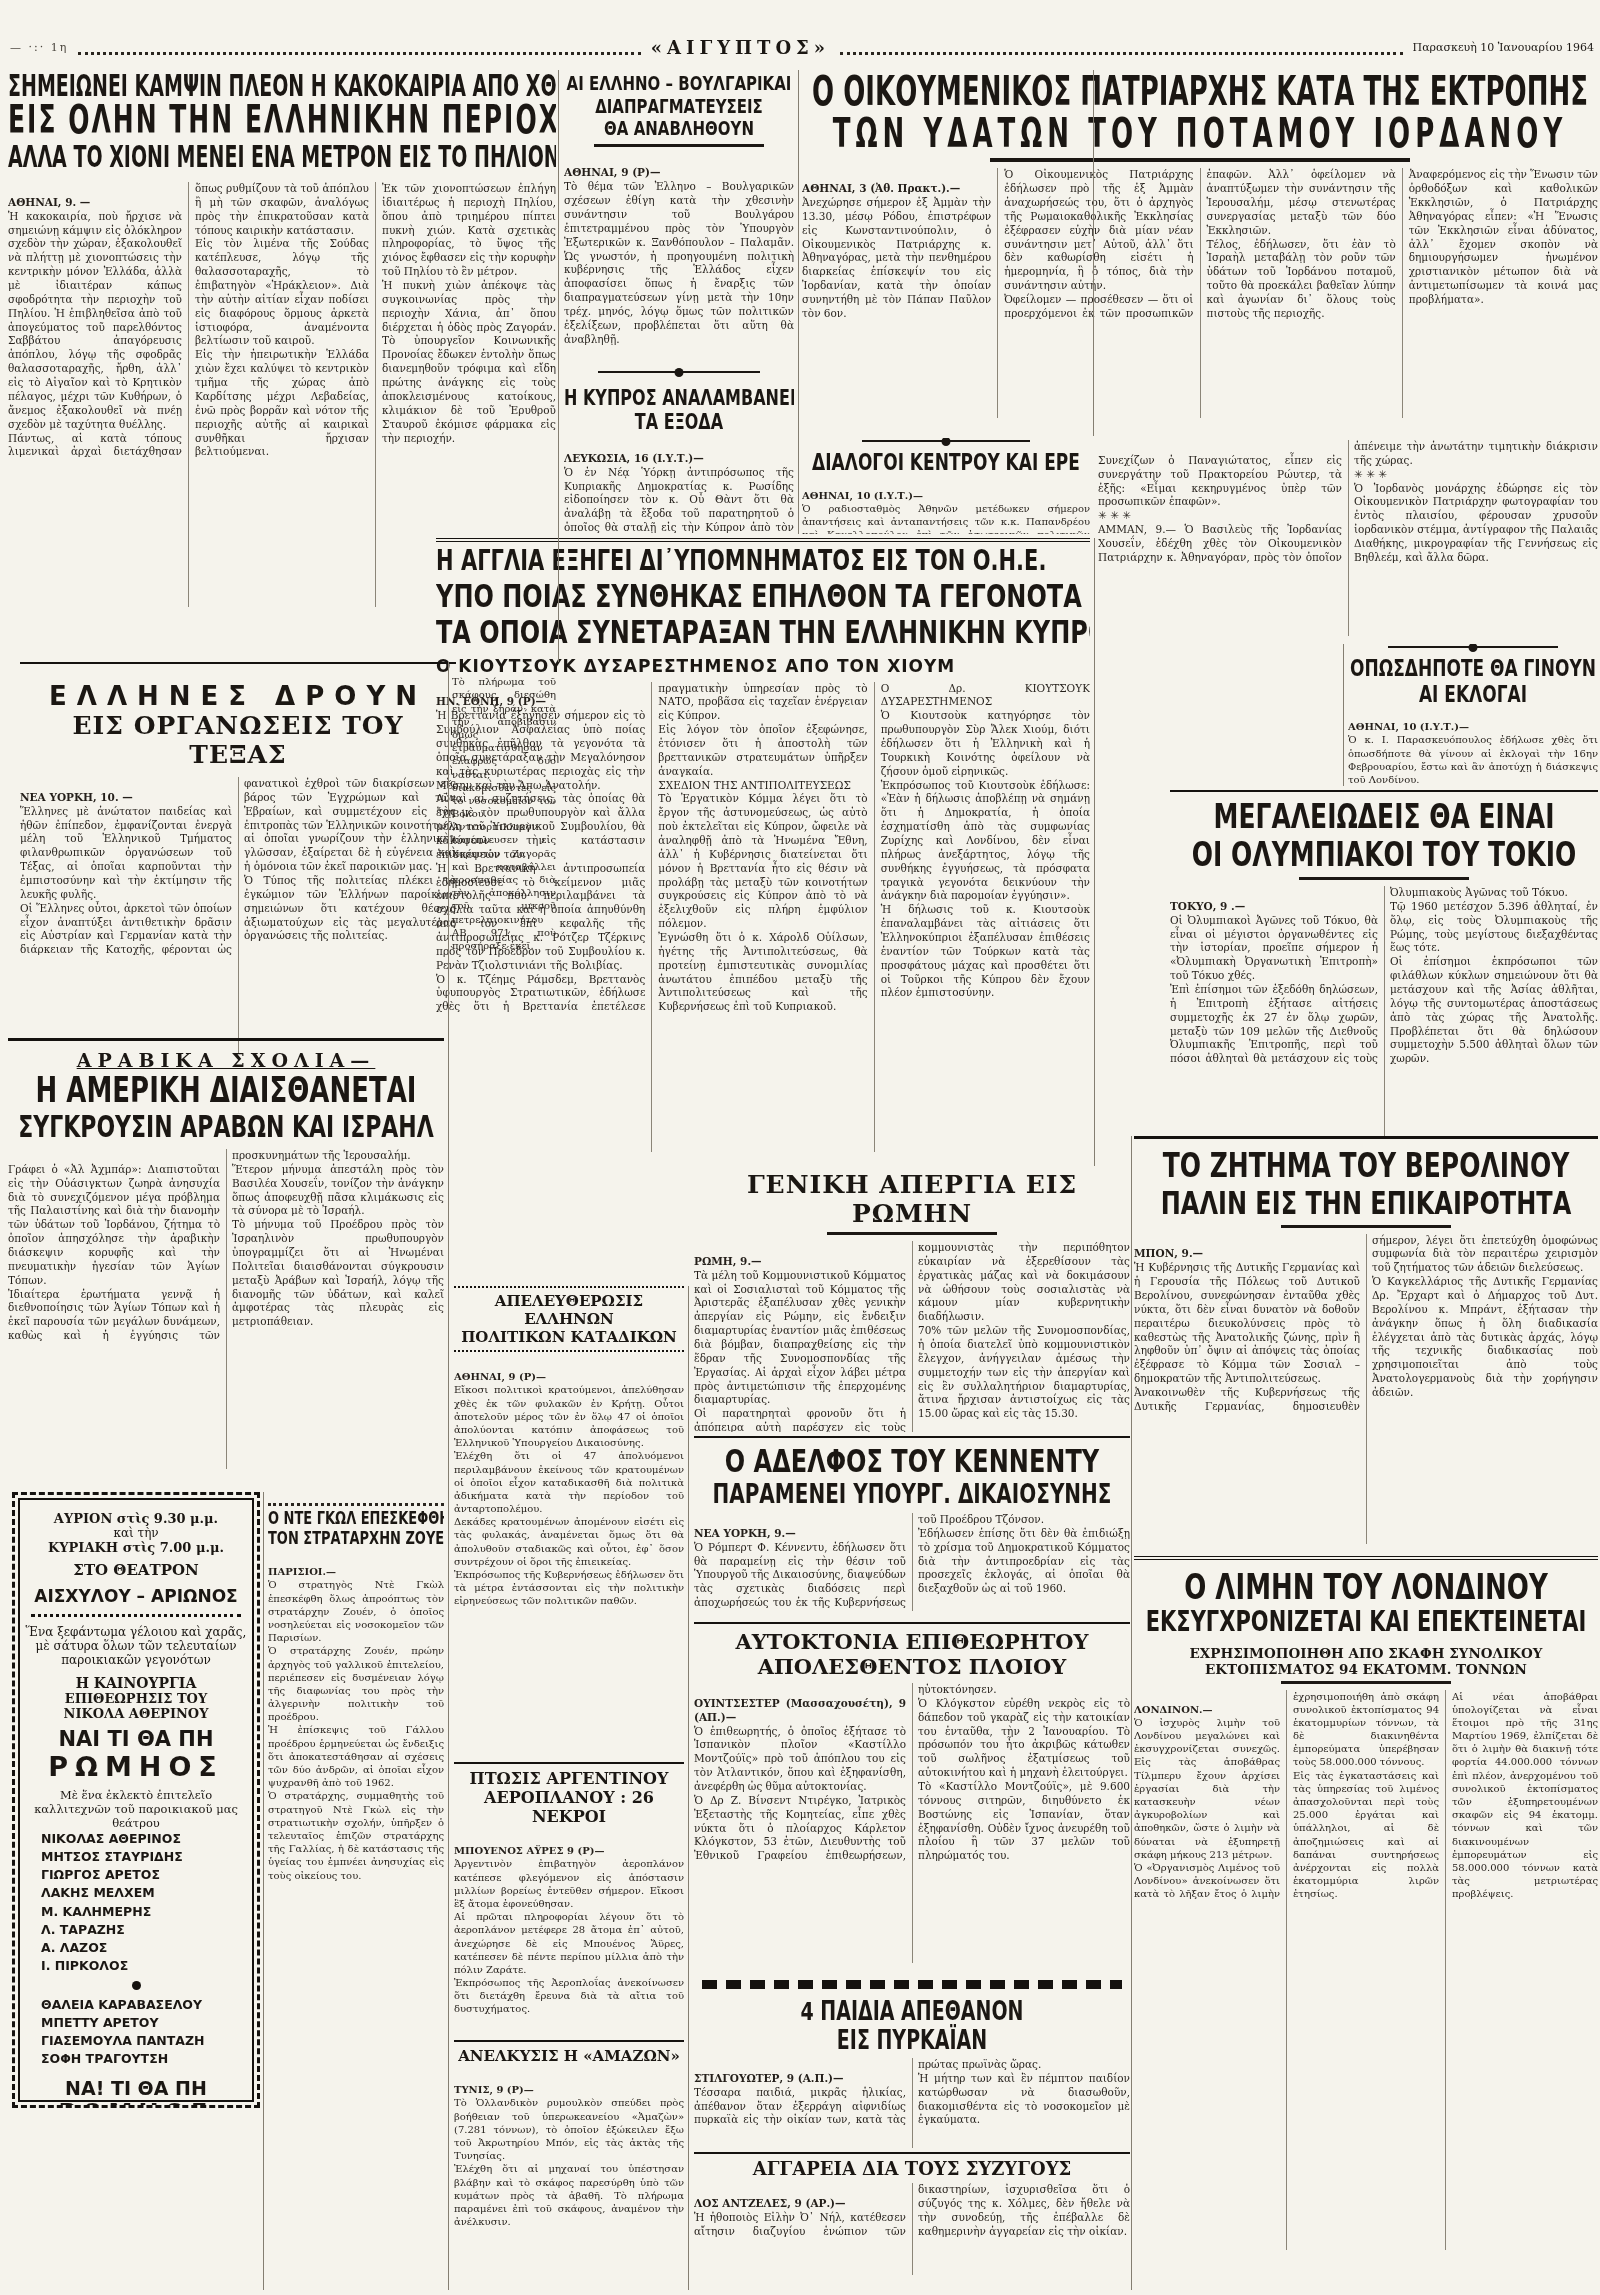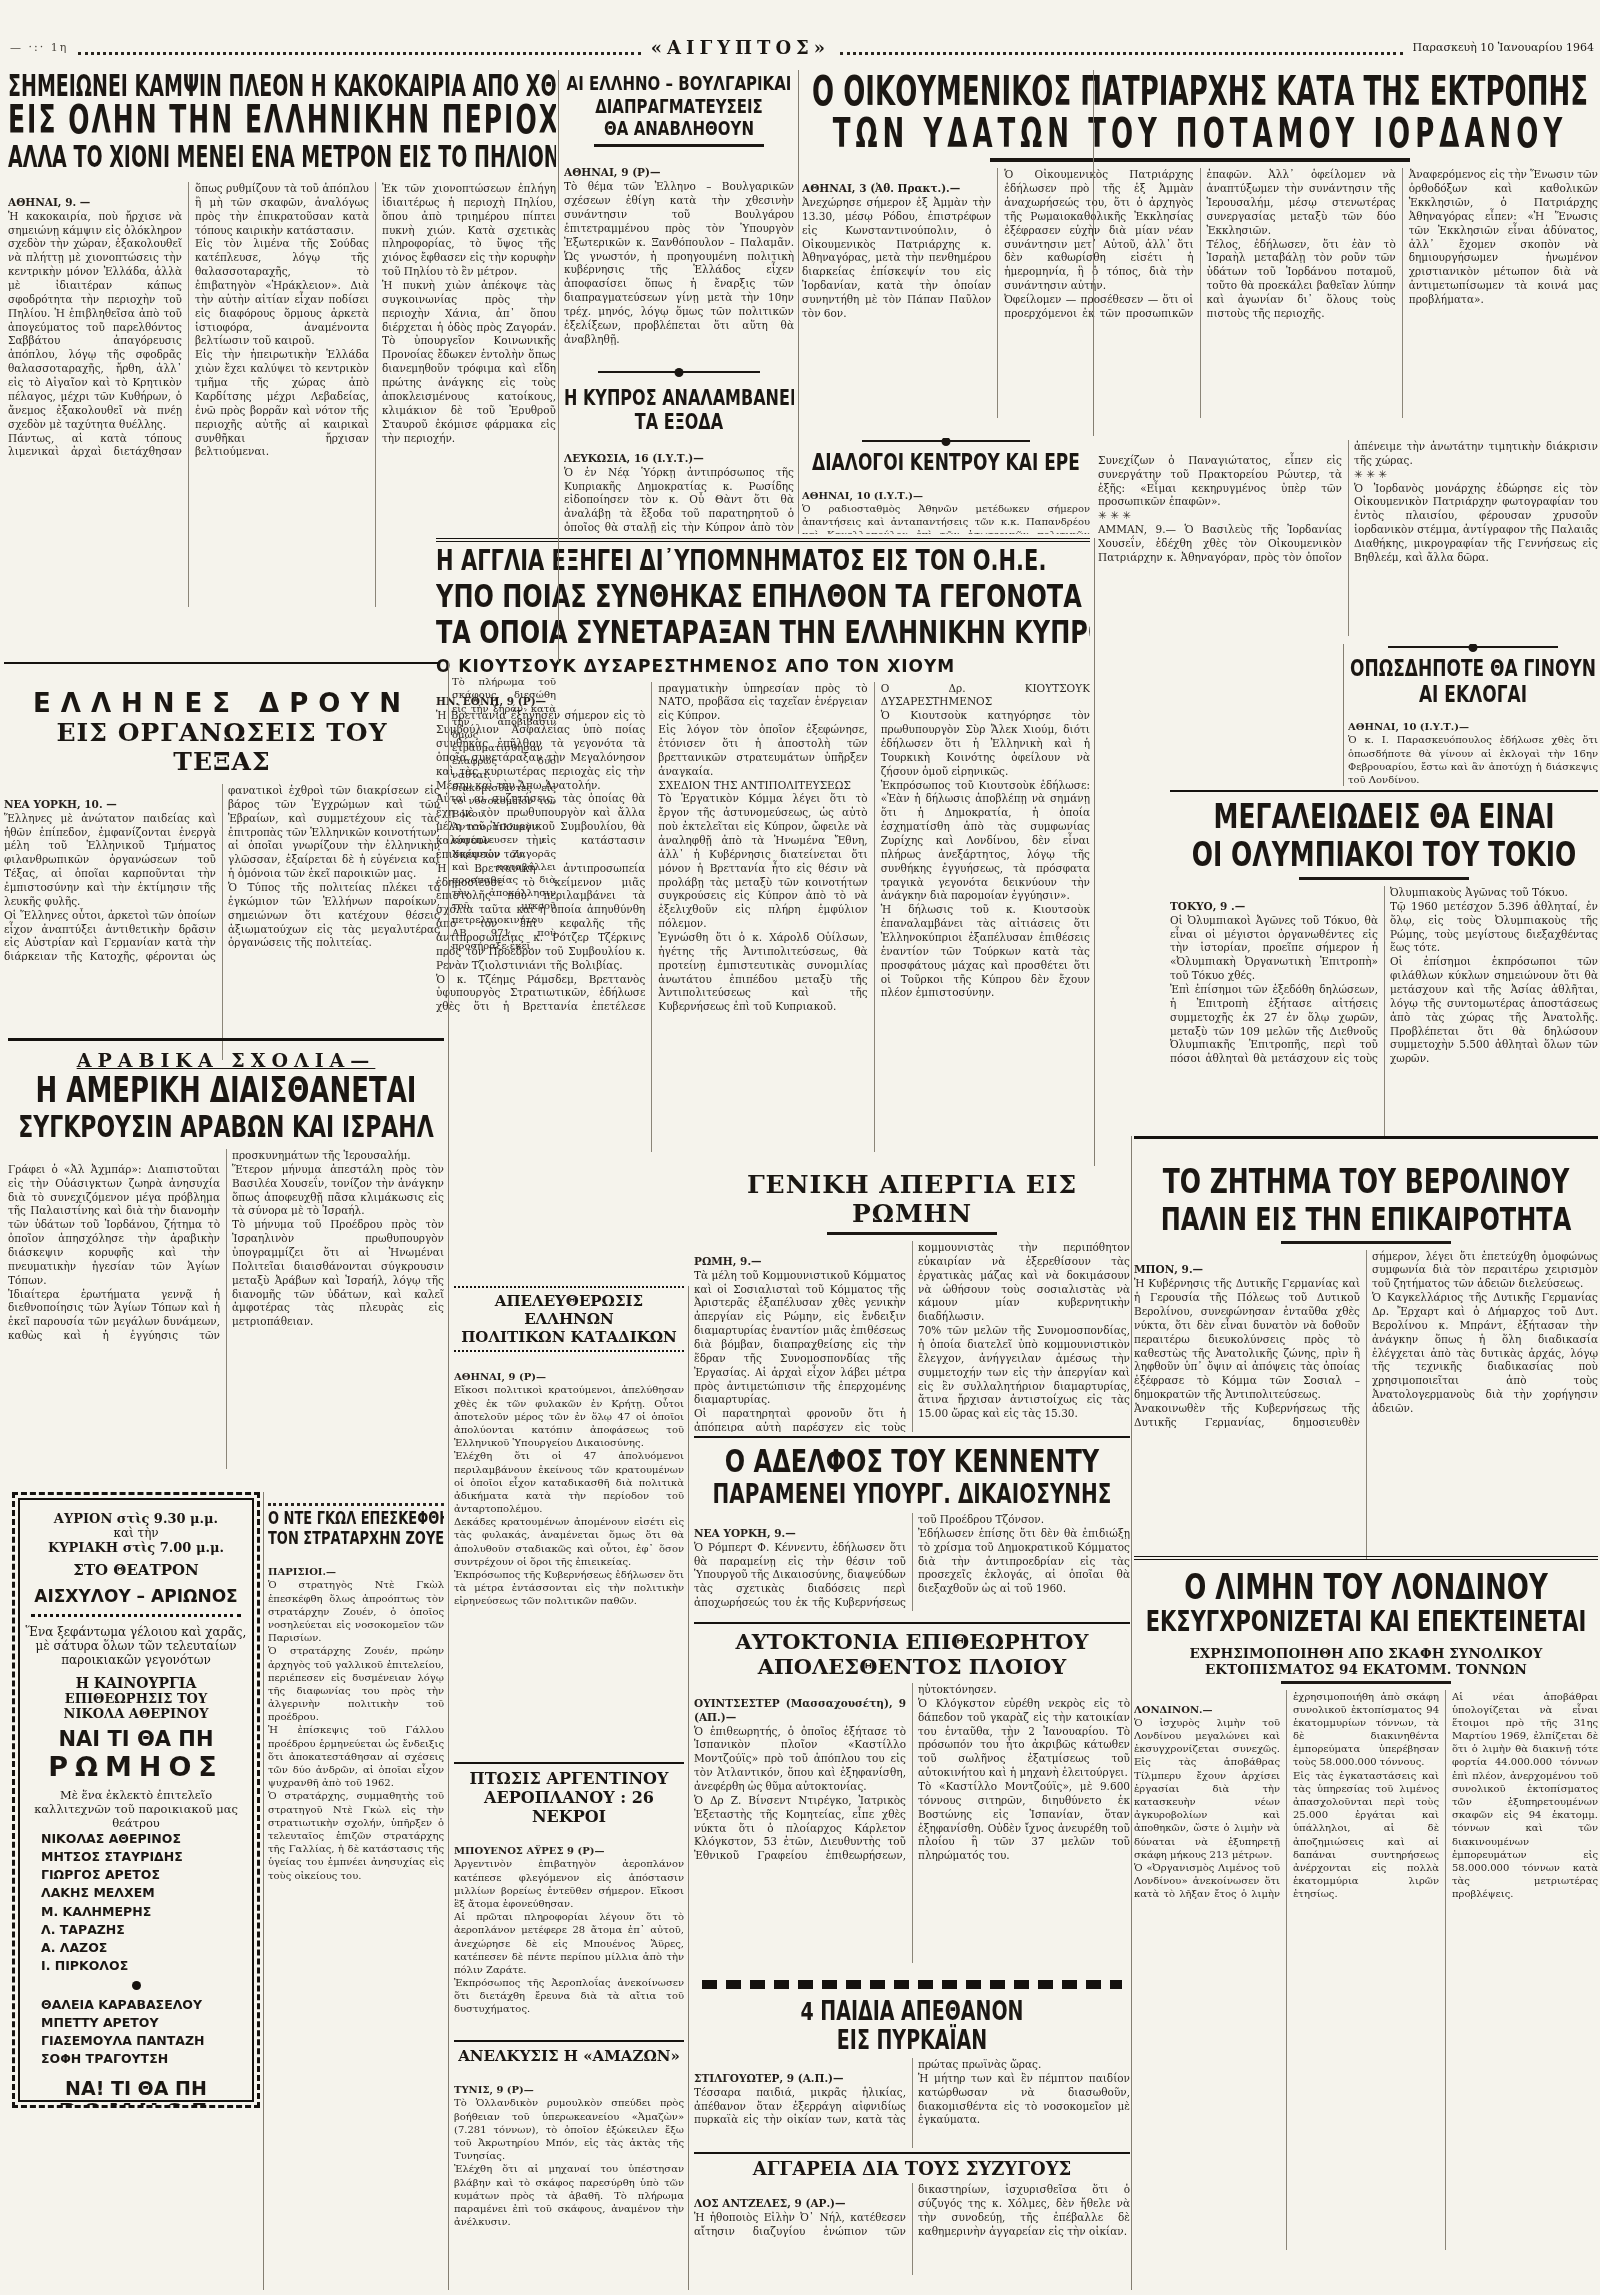--- a/index.html
+++ b/index.html
@@ -182,21 +182,21 @@
   <div class="shortrule"></div>
   <div class="bodytext cols2" style="height:250px">
     <strong class="dl">ΤΟΚΥΟ, 9 .—</strong>
     <span>Οἱ Ὀλυμπιακοὶ Ἀγῶνες τοῦ Τόκυο, θὰ εἶναι οἱ μέγιστοι ὀργανωθέντες εἰς τὴν ἱστορίαν, προεῖπε σήμερον ἡ «Ὀλυμπιακὴ Ὀργανωτικὴ Ἐπιτροπὴ» τοῦ Τόκυο χθές.
 Ἐπὶ ἐπίσημοι τῶν ἐξεδόθη δηλώσεων, ἡ Ἐπιτροπὴ ἐξήτασε αἰτήσεις συμμετοχῆς ἐκ 27 ἐν ὅλῳ χωρῶν, μεταξὺ τῶν 109 μελῶν τῆς Διεθνοῦς Ὀλυμπιακῆς Ἐπιτροπῆς, περὶ τοῦ πόσοι ἀθληταὶ θὰ μετάσχουν εἰς τοὺς Ὀλυμπιακοὺς Ἀγῶνας τοῦ Τόκυο.
 Τῷ 1960 μετέσχον 5.396 ἀθληταί, ἐν ὅλῳ, εἰς τοὺς Ὀλυμπιακοὺς τῆς Ρώμης, τοὺς μεγίστους διεξαχθέντας ἕως τότε.
 Οἱ ἐπίσημοι ἐκπρόσωποι τῶν φιλάθλων κύκλων σημειώνουν ὅτι θὰ μετάσχουν καὶ τῆς Ἀσίας ἀθλῆται, λόγῳ τῆς συντομωτέρας ἀποστάσεως ἀπὸ τὰς χώρας τῆς Ἀνατολῆς. Προβλέπεται ὅτι θὰ δηλώσουν συμμετοχὴν 5.500 ἀθληταὶ ὅλων τῶν χωρῶν.</span>
   </div>
 </section>
 
-<section class="block" style="left:4px;top:662px;width:436px;height:372px;border-top:2px solid #15120f;padding-top:24px">
+<section class="block" style="left:20px;top:662px;width:436px;height:372px;border-top:2px solid #15120f;padding-top:17px">
   <h2 class="ctr">
     <span class="san" style="display:block;font-size:26px;letter-spacing:10px">ΕΛΛΗΝΕΣ ΔΡΟΥΝ</span>
     <span class="ser" style="display:block;font-size:25px;letter-spacing:1px">ΕΙΣ ΟΡΓΑΝΩΣΕΙΣ ΤΟΥ ΤΕΞΑΣ</span>
   </h2>
   <div class="bodytext cols2" style="height:280px;margin-top:8px">
     <strong class="dl">ΝΕΑ ΥΟΡΚΗ, 10. —</strong>
     <span>Ἕλληνες μὲ ἀνώτατον παιδείας καὶ ἠθῶν ἐπίπεδον, ἐμφανίζονται ἐνεργὰ μέλη τοῦ Ἑλληνικοῦ Τμήματος φιλανθρωπικῶν ὀργανώσεων τοῦ Τέξας, αἱ ὁποῖαι καρποῦνται τὴν ἐμπιστοσύνην καὶ τὴν ἐκτίμησιν τῆς λευκῆς φυλῆς.
 Οἱ Ἕλληνες οὗτοι, ἀρκετοὶ τῶν ὁποίων εἶχον ἀναπτύξει ἀντιθετικὴν δρᾶσιν εἰς Αὐστρίαν καὶ Γερμανίαν κατὰ τὴν διάρκειαν τῆς Κατοχῆς, φέρονται ὡς φανατικοὶ ἐχθροὶ τῶν διακρίσεων εἰς βάρος τῶν Ἐγχρώμων καὶ τῶν Ἑβραίων, καὶ συμμετέχουν εἰς τὰς ἐπιτροπὰς τῶν Ἑλληνικῶν κοινοτήτων, αἱ ὁποῖαι γνωρίζουν τὴν ἑλληνικὴν γλῶσσαν, ἐξαίρεται δὲ ἡ εὐγένεια καὶ ἡ ὁμόνοια τῶν ἐκεῖ παροικιῶν μας.
 Ὁ Τύπος τῆς πολιτείας πλέκει τὸ ἐγκώμιον τῶν Ἑλλήνων παροίκων, σημειώνων ὅτι κατέχουν θέσεις ἀξιωματούχων εἰς τὰς μεγαλυτέρας ὀργανώσεις τῆς πολιτείας.</span>
   </div>
@@ -350,21 +350,21 @@
 </section>
 
 <section class="block" style="left:694px;top:2152px;width:436px;height:139px;border-top:2px solid #15120f;padding-top:4px">
   <h2 class="ser ctr" style="font-size:18px">ΑΓΓΑΡΕΙΑ ΔΙΑ ΤΟΥΣ ΣΥΖΥΓΟΥΣ</h2>
   <div class="bodytext cols2" style="height:92px;margin-top:4px">
     <strong class="dl">ΛΟΣ ΑΝΤΖΕΛΕΣ, 9 (ΑΡ.)—</strong>
     <span>Ἡ ἠθοποιὸς Εἰλὴν Ὀ᾽ Νήλ, κατέθεσεν αἴτησιν διαζυγίου ἐνώπιον τῶν δικαστηρίων, ἰσχυρισθεῖσα ὅτι ὁ σύζυγός της κ. Χόλμες, δὲν ἤθελε νὰ τὴν συνοδεύῃ, τῆς ἐπέβαλλε δὲ καθημερινὴν ἀγγαρείαν εἰς τὴν οἰκίαν.</span>
   </div>
 </section>
 
-<section class="block" style="left:1134px;top:1136px;width:464px;height:414px;border-top:3px solid #15120f;padding-top:24px">
+<section class="block" style="left:1134px;top:1136px;width:464px;height:414px;border-top:3px solid #15120f;padding-top:8px">
   <h2 class="san ctr">
     <span class="bl2" style="font-size:25px">ΤΟ ΖΗΤΗΜΑ ΤΟΥ ΒΕΡΟΛΙΝΟΥ</span>
     <span class="bl2" style="font-size:24px">ΠΑΛΙΝ ΕΙΣ ΤΗΝ ΕΠΙΚΑΙΡΟΤΗΤΑ</span>
   </h2>
   <div class="shortrule"></div>
   <div class="bodytext cols2" style="height:310px">
     <strong class="dl">ΜΠΟΝ, 9.—</strong>
     <span>Ἡ Κυβέρνησις τῆς Δυτικῆς Γερμανίας καὶ ἡ Γερουσία τῆς Πόλεως τοῦ Δυτικοῦ Βερολίνου, συνεφώνησαν ἐνταῦθα χθὲς νύκτα, ὅτι δὲν εἶναι δυνατὸν νὰ δοθοῦν περαιτέρω διευκολύνσεις πρὸς τὸ καθεστὼς τῆς Ἀνατολικῆς ζώνης, πρὶν ἢ ληφθοῦν ὑπ᾽ ὄψιν αἱ ἀπόψεις τὰς ὁποίας ἐξέφρασε τὸ Κόμμα τῶν Σοσιαλ – δημοκρατῶν τῆς Ἀντιπολιτεύσεως.
 Ἀνακοινωθὲν τῆς Κυβερνήσεως τῆς Δυτικῆς Γερμανίας, δημοσιευθὲν σήμερον, λέγει ὅτι ἐπετεύχθη ὁμοφώνως συμφωνία διὰ τὸν περαιτέρω χειρισμὸν τοῦ ζητήματος τῶν ἀδειῶν διελεύσεως.
 Ὁ Καγκελλάριος τῆς Δυτικῆς Γερμανίας Δρ. Ἔρχαρτ καὶ ὁ Δήμαρχος τοῦ Δυτ. Βερολίνου κ. Μπράντ, ἐξήτασαν τὴν ἀνάγκην ὅπως ἡ ὅλη διαδικασία ἐλέγχεται ἀπὸ τὰς δυτικὰς ἀρχάς, λόγῳ τῆς τεχνικῆς διαδικασίας ποὺ χρησιμοποιεῖται ἀπὸ τοὺς Ἀνατολογερμανοὺς διὰ τὴν χορήγησιν ἀδειῶν.</span>

